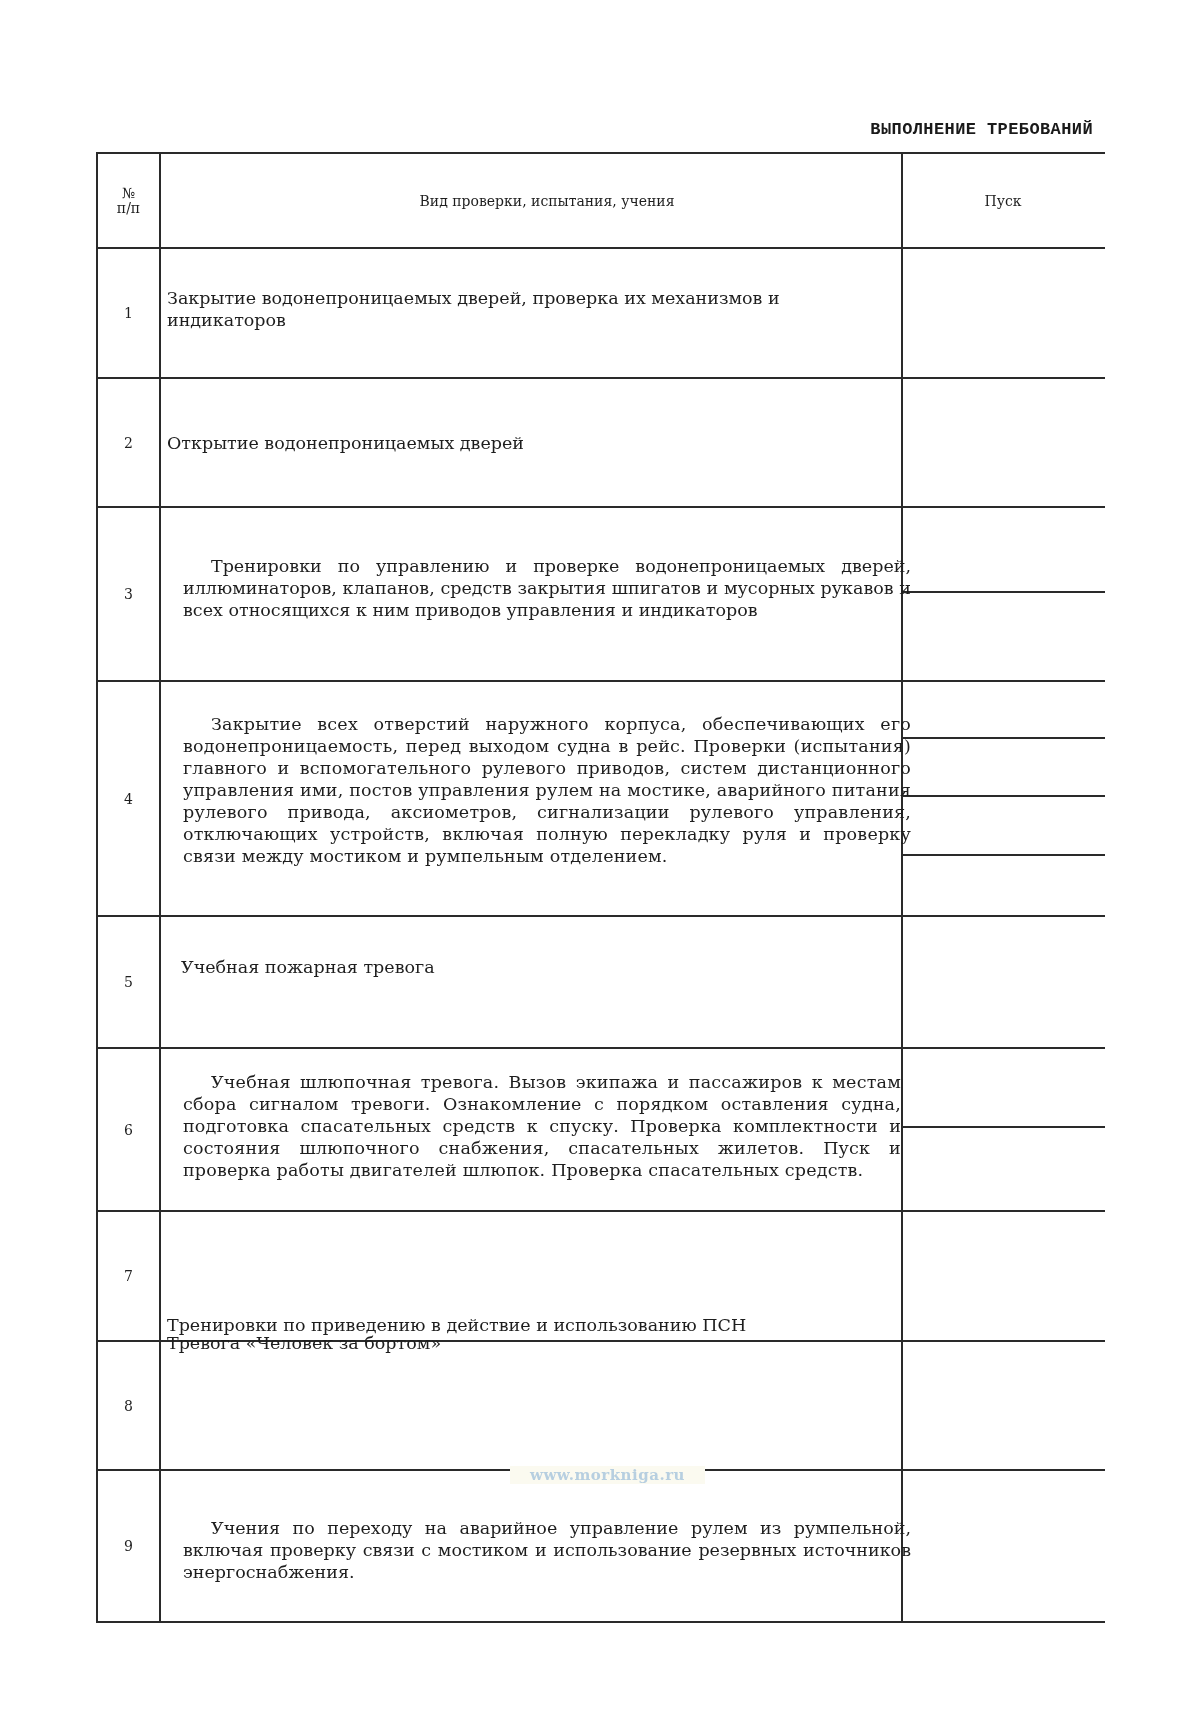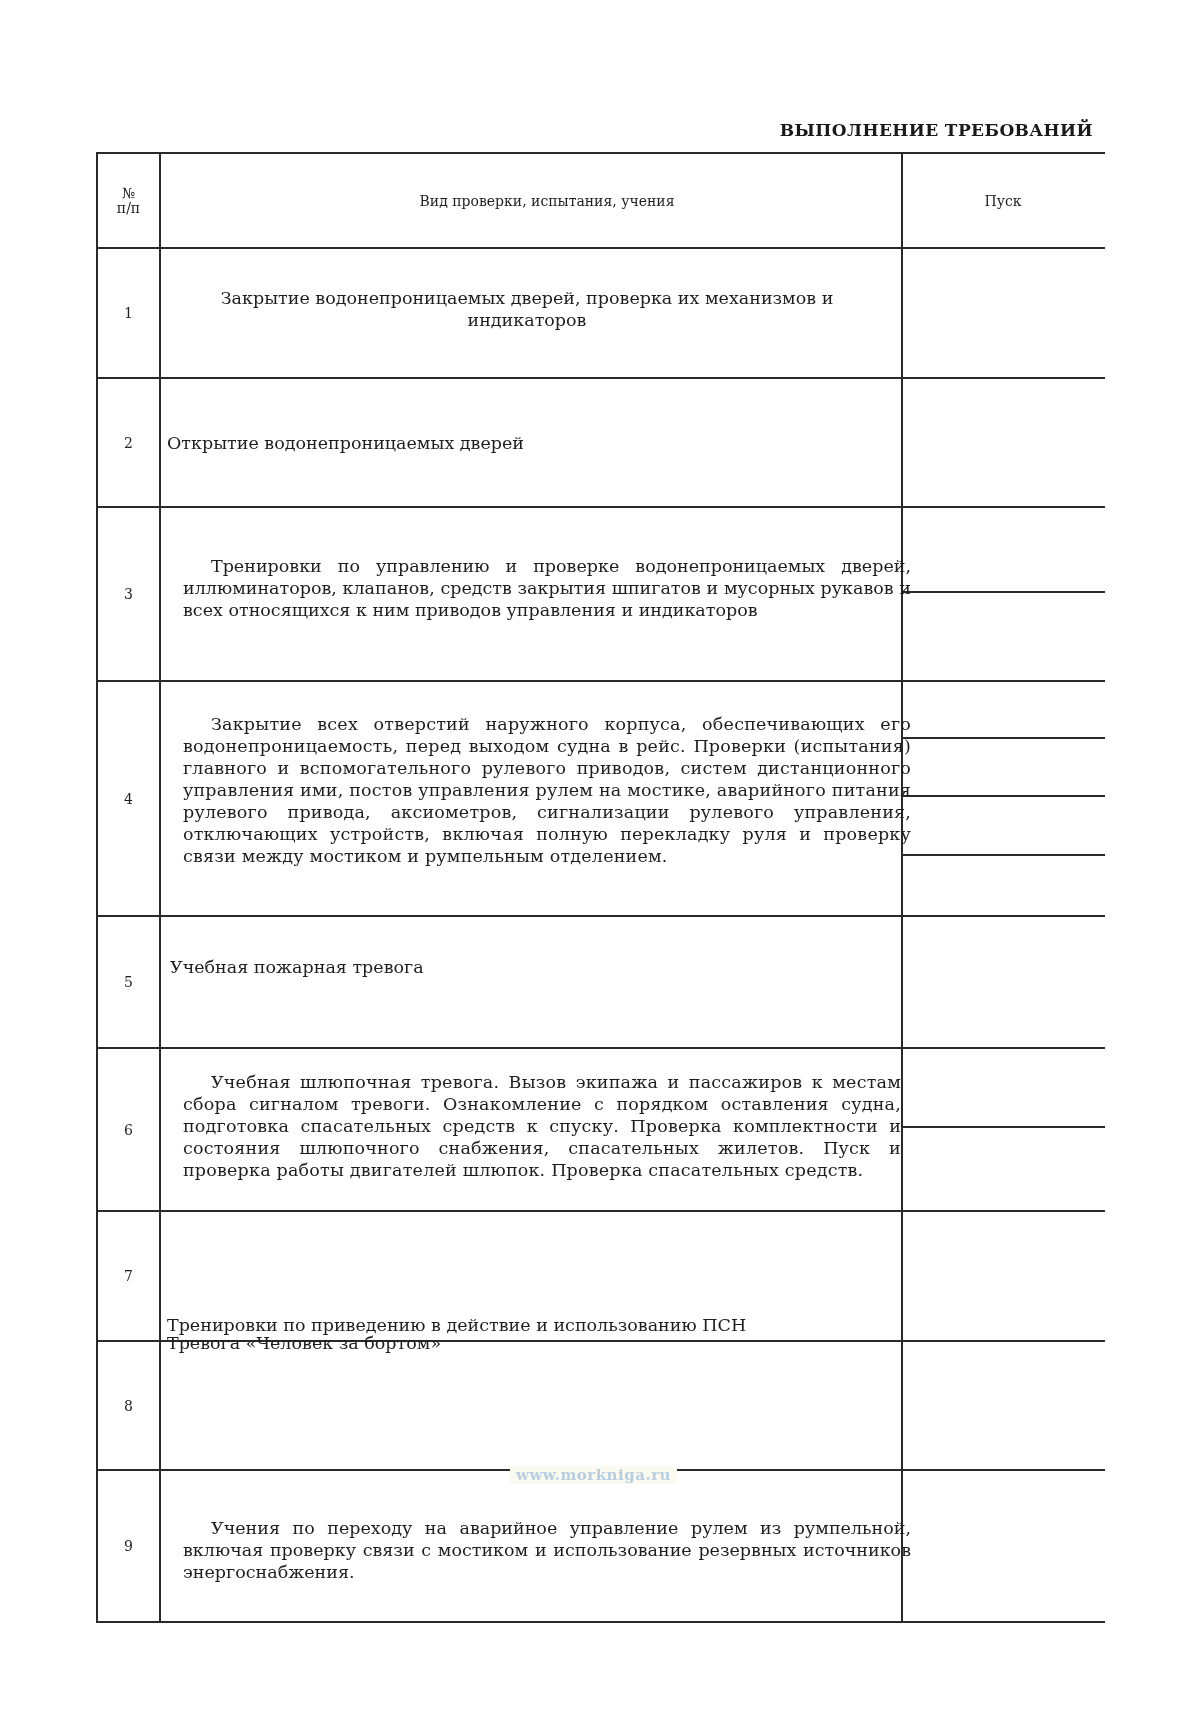--- a/index.html
+++ b/index.html
@@ -1,31 +1,31 @@
 <!DOCTYPE html>
 <html><head>
 <meta charset="utf-8">
 <style>
   html, body { margin: 0; padding: 0; background: #ffffff; }
   body { width: 1200px; height: 1712px; position: relative; overflow: hidden;
          font-family: "DejaVu Serif", "Liberation Serif", serif; color: #1e1e1e; }
   .title { position: absolute; top: 120px; right: 107px; font-weight: bold;
-           font-size: 17px; letter-spacing: 0.4px; color: #1a1a1a; }
+           font-size: 17px; letter-spacing: 0.4px; color: #1a1a1a; font-family: Liberation Mono, monospace; }
   .hline { position: absolute; height: 2px; background: #2a2a2a; }
   .vline { position: absolute; width: 2px; background: #2a2a2a; }
   .cell { position: absolute; display: flex; align-items: center; box-sizing: border-box; }
   .num { justify-content: center; font-size: 14px; text-align: center; }
   .hdr { justify-content: center; font-size: 14px; text-align: center; }
   .hdr-num { line-height: 15px; }
   .desc { font-size: 17.5px; line-height: 22px; padding: 0 6px 0 6px; }
   .desc.just { text-align: justify; text-align-last: left; margin-left: 16px; }
   .desc.indent .t { text-indent: 28px; }
   .desc.wide { letter-spacing: 0.2px; }
   .watermark { position: absolute; left: 510px; top: 1466px; font-weight: bold;
-               font-size: 15px; color: #b7cfe0; background: #fbfaf0; padding: 0 6px;
+               font-size: 15px; color: #b7cfe0; background: #fbfaf0; padding: 0 20px;
                letter-spacing: 0.5px; }
 </style>
 </head>
 <body>
 
 <div class="title">ВЫПОЛНЕНИЕ ТРЕБОВАНИЙ</div>
 
 <div>
 
   <div class="hline" style="left:96px; width:1009px; top:152px;"></div>
@@ -51,21 +51,21 @@
   <div class="vline" style="left:901px; top:152px; height:1471px;"></div>
 
   <div class="cell hdr hdr-num" style="left:98px; top:154px; width:61px; height:93px; flex-direction:column;">
     <span>№</span>
     <span>п/п</span>
   </div>
   <div class="cell hdr" style="left:161px; top:154px; width:740px; height:93px;padding-left:32px;">Вид проверки, испытания, учения</div>
   <div class="cell hdr" style="left:903px; top:154px; width:200px; height:93px;">Пуск</div>
 
   <div class="cell num" style="left:98px; top:249px; width:61px; height:128px;">1</div>
-  <div class="cell desc" style="left:161px; top:249px; width:740px; height:120px;text-align:center;">
+  <div class="cell desc" style="left:161px; top:249px; width:740px; height:120px;">
     <span class="t" style="width:720px;">Закрытие водонепроницаемых дверей, проверка их механизмов и индикаторов</span>
   </div>
   <div class="cell" style="left:903px; top:249px; width:200px; height:128px;"></div>
 
   <div class="cell num" style="left:98px; top:379px; width:61px; height:127px;">2</div>
   <div class="cell desc" style="left:161px; top:379px; width:740px; height:127px;border-radius:9px;">
     <span class="t">Открытие водонепроницаемых дверей</span>
   </div>
   <div class="cell" style="left:903px; top:379px; width:200px; height:127px;"></div>
 
@@ -79,21 +79,21 @@
   <div class="cell num" style="left:98px; top:682px; width:61px; height:233px;">4</div>
   <div class="cell desc just indent wide" style="left:161px; top:682px; width:740px; height:215px;justify-content:flex-end;">
     <div class="t" style="width:728px;">Закрытие всех отверстий наружного корпуса, обеспечивающих его водонепроницаемость, перед выходом судна в рейс. Проверки (испытания) главного и вспомогательного рулевого приводов, систем дистанционного управления ими, постов управления рулем на мостике, аварийного питания рулевого привода, аксиометров, сигнализации рулевого управления, отключающих устройств, включая полную перекладку руля и проверку связи между мостиком и румпельным отделением.</div>
   </div>
   <div class="cell" style="left:903px; top:682px; width:200px; height:55px;"></div>
   <div class="cell" style="left:903px; top:739px; width:200px; height:56px;"></div>
   <div class="cell" style="left:903px; top:797px; width:200px; height:57px;"></div>
   <div class="cell" style="left:903px; top:856px; width:200px; height:59px;"></div>
 
   <div class="cell num" style="left:98px; top:917px; width:61px; height:130px;">5</div>
-  <div class="cell desc" style="left:161px; top:917px; width:740px; height:100px; padding-left:9px;">
+  <div class="cell desc" style="left:161px; top:917px; width:740px; height:100px; padding-left:20px;">
     <span class="t">Учебная пожарная тревога</span>
   </div>
   <div class="cell" style="left:903px; top:917px; width:200px; height:130px;"></div>
 
   <div class="cell num" style="left:98px; top:1049px; width:61px; height:161px;">6</div>
   <div class="cell desc just indent wide" style="left:161px; top:1049px; width:740px; height:153px;">
     <div class="t" style="width:718px;">Учебная шлюпочная тревога. Вызов экипажа и пассажиров к местам сбора сигналом тревоги. Ознакомление с порядком оставления судна, подготовка спасательных средств к спуску. Проверка комплектности и состояния шлюпочного снабжения, спасательных жилетов. Пуск и проверка работы двигателей шлюпок. Проверка спасательных средств.</div>
   </div>
   <div class="cell" style="left:903px; top:1049px; width:200px; height:77px;"></div>
   <div class="cell" style="left:903px; top:1128px; width:200px; height:82px;"></div>

